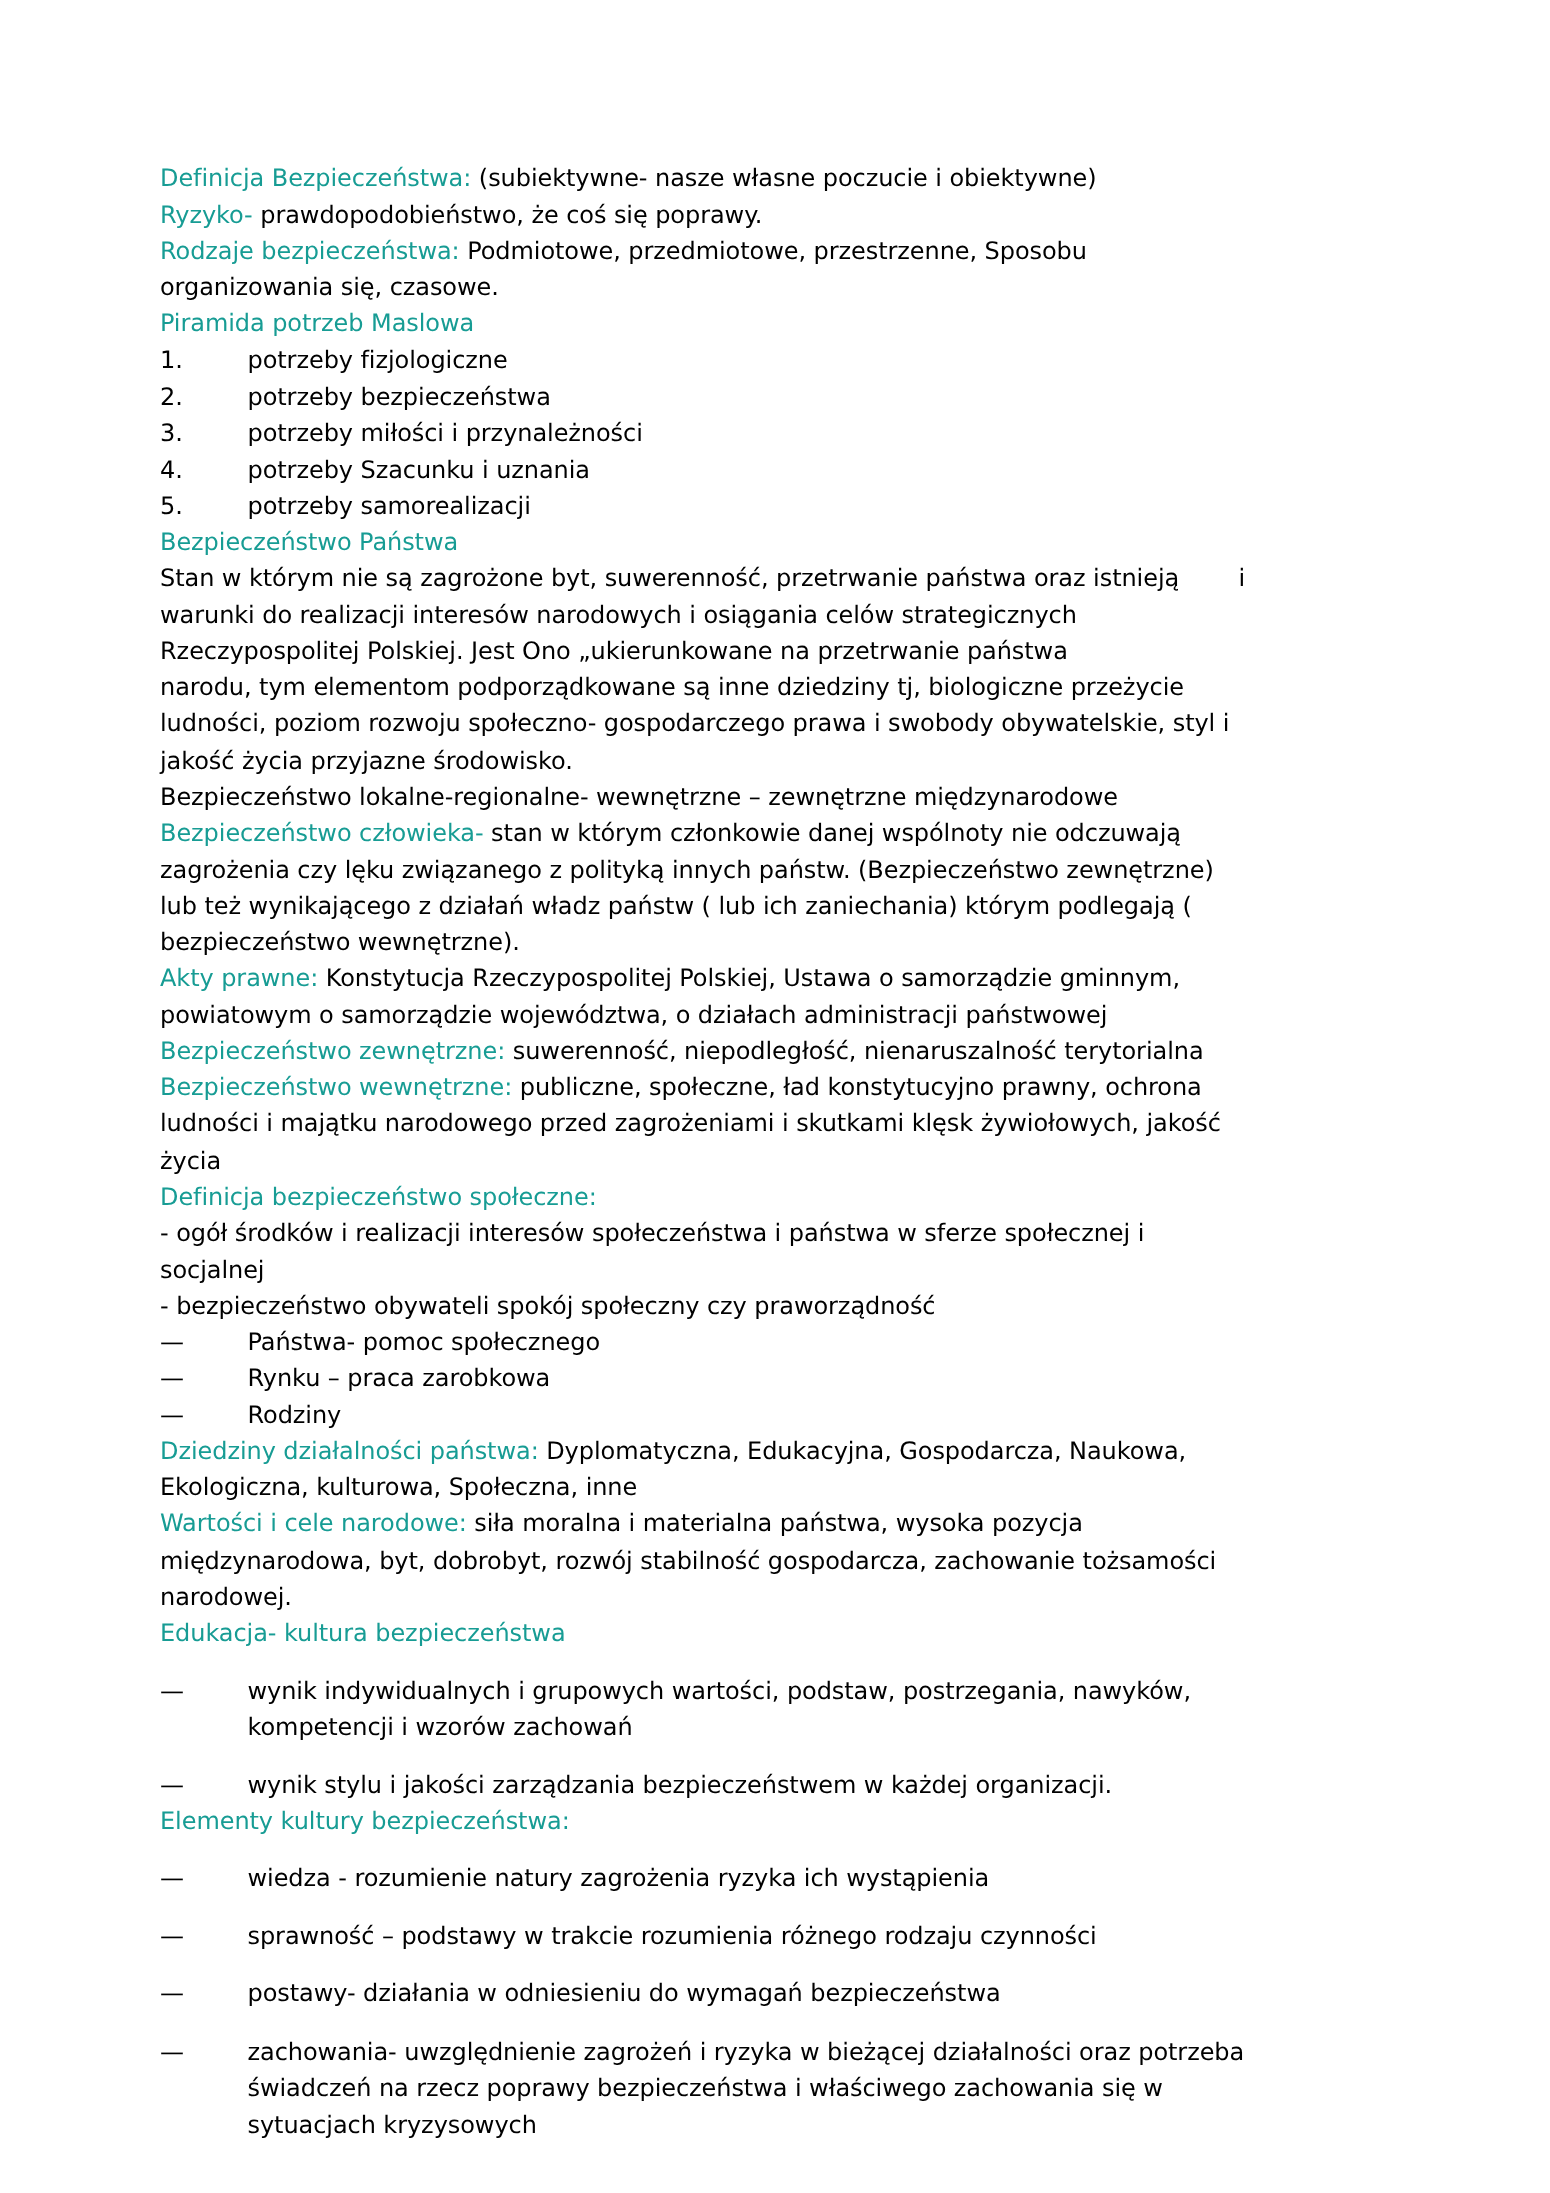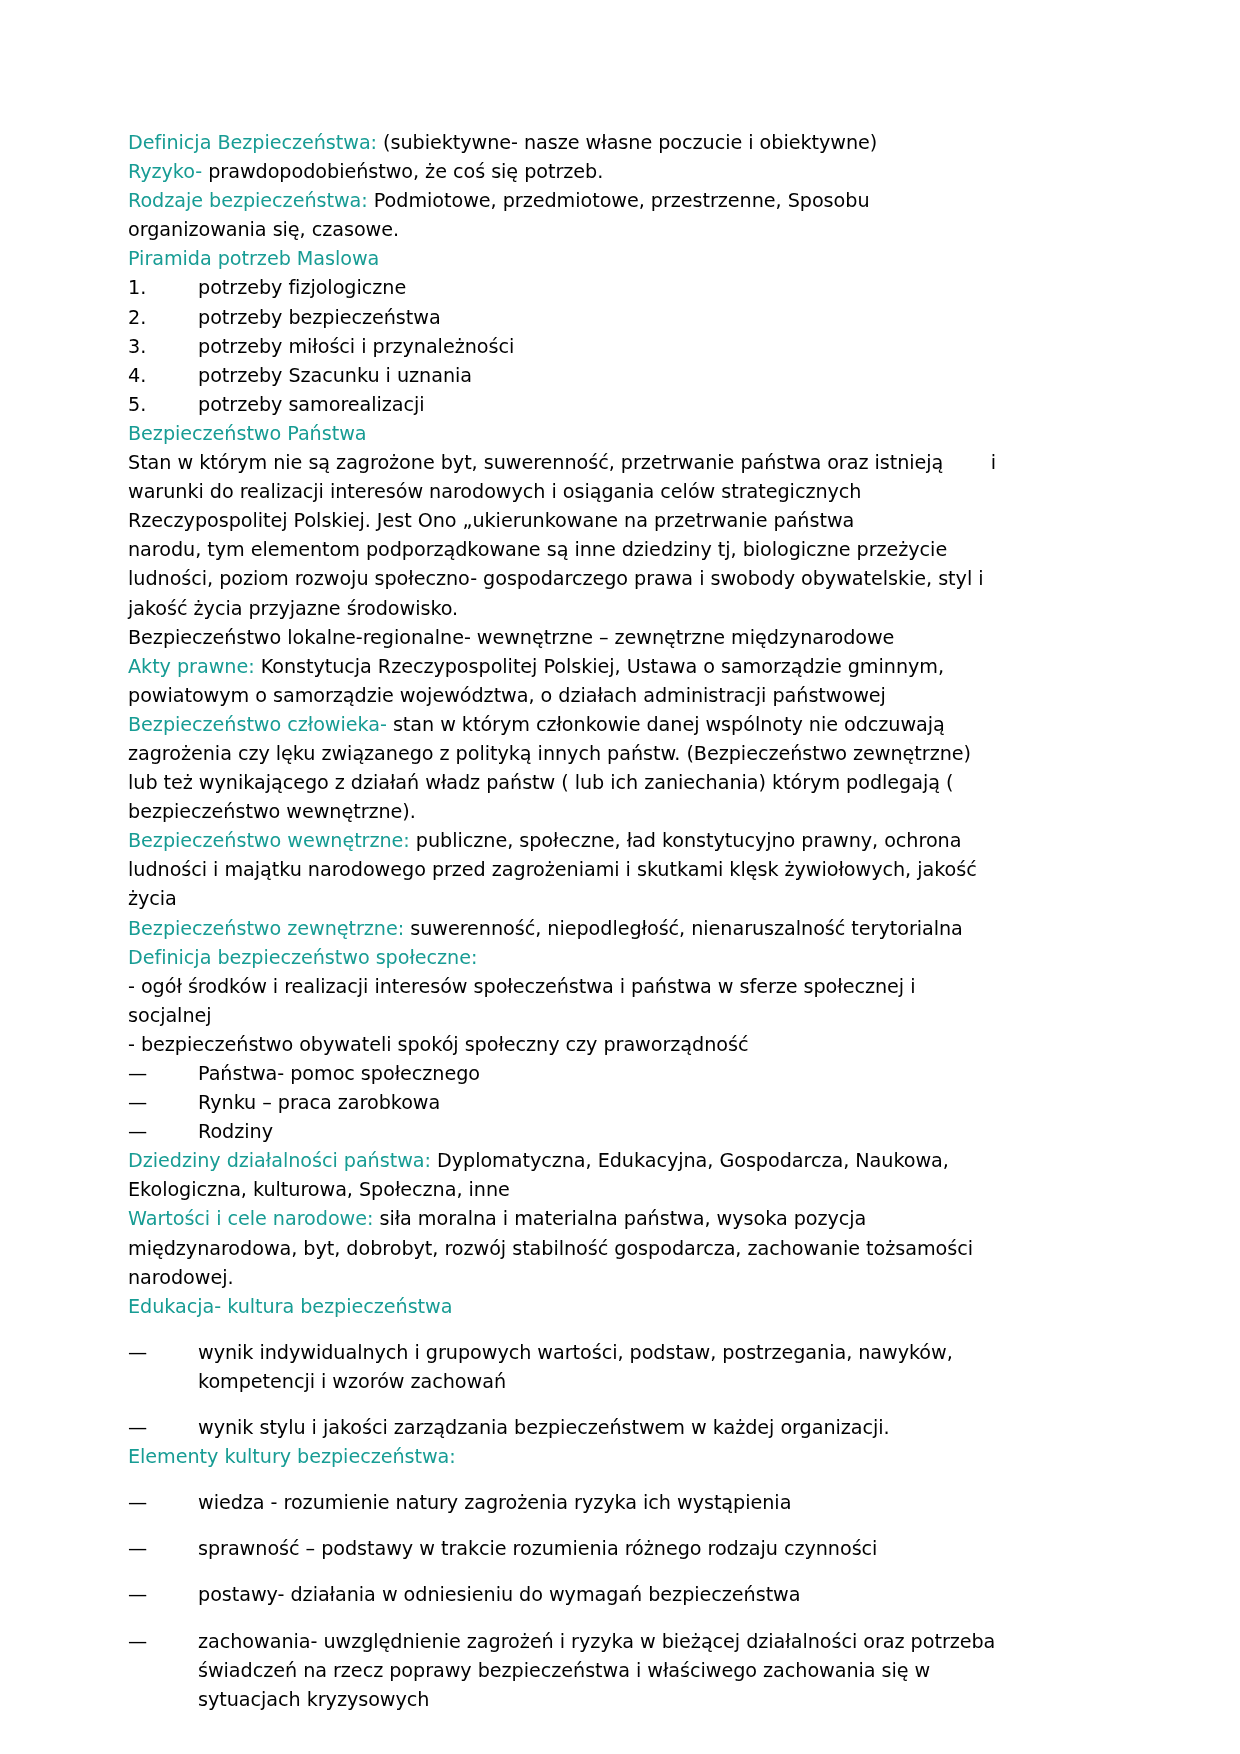--- a/index.html
+++ b/index.html
@@ -72,21 +72,21 @@
   }
 </style>
 </head>
 <body>
 
 <div class="page">
   <div class="doc">
 
     <div class="line"><span class="hd">Definicja Bezpieczeństwa:</span><span class="bd"> (subiektywne- nasze własne poczucie i obiektywne)</span></div>
 
-    <div class="line"><span class="hd">Ryzyko-</span><span class="bd"> prawdopodobieństwo, że coś się potrzeb.</span></div>
+    <div class="line"><span class="hd">Ryzyko-</span><span class="bd"> prawdopodobieństwo, że coś się poprawy.</span></div>
 
     <div class="line"><span class="hd">Rodzaje bezpieczeństwa:</span><span class="bd"> Podmiotowe, przedmiotowe, przestrzenne, Sposobu organizowania się, czasowe.</span></div>
 
     <div class="line"><span class="hd">Piramida potrzeb Maslowa</span></div>
 
     <div class="numrow">
       <span class="num">1.</span>
       <span class="txt bd">potrzeby fizjologiczne</span>
     </div>
     <div class="numrow">
@@ -107,27 +107,27 @@
     </div>
 
     <div class="line"><span class="hd">Bezpieczeństwo Państwa</span></div>
 
     <div class="line bd"><span class="rightfloat">i</span><span>Stan w którym nie są zagrożone byt, suwerenność, przetrwanie państwa oraz istnieją warunki do realizacji interesów narodowych i osiągania celów strategicznych Rzeczypospolitej Polskiej. Jest Ono „ukierunkowane na przetrwanie państwa</span></div>
 
     <div class="line bd">narodu, tym elementom podporządkowane są inne dziedziny tj, biologiczne przeżycie ludności, poziom rozwoju społeczno- gospodarczego prawa i swobody obywatelskie, styl i jakość życia przyjazne środowisko.</div>
 
     <div class="line bd">Bezpieczeństwo lokalne-regionalne- wewnętrzne – zewnętrzne międzynarodowe</div>
 
+    <div class="line"><span class="hd">Bezpieczeństwo człowieka-</span><span class="bd"> stan w którym członkowie danej wspólnoty nie odczuwają zagrożenia czy lęku związanego z polityką innych państw. (Bezpieczeństwo zewnętrzne) lub też wynikającego z działań władz państw ( lub ich zaniechania) którym podlegają ( bezpieczeństwo wewnętrzne).</span></div>
+
     <div class="line"><span class="hd">Akty prawne:</span><span class="bd"> Konstytucja Rzeczypospolitej Polskiej, Ustawa o samorządzie gminnym, powiatowym o samorządzie województwa, o działach administracji państwowej</span></div>
 
-    <div class="line"><span class="hd">Bezpieczeństwo człowieka-</span><span class="bd"> stan w którym członkowie danej wspólnoty nie odczuwają zagrożenia czy lęku związanego z polityką innych państw. (Bezpieczeństwo zewnętrzne) lub też wynikającego z działań władz państw ( lub ich zaniechania) którym podlegają ( bezpieczeństwo wewnętrzne).</span></div>
+    <div class="line"><span class="hd">Bezpieczeństwo zewnętrzne:</span><span class="bd"> suwerenność, niepodległość, nienaruszalność terytorialna</span></div>
 
     <div class="line"><span class="hd">Bezpieczeństwo wewnętrzne:</span><span class="bd"> publiczne, społeczne, ład konstytucyjno prawny, ochrona ludności i majątku narodowego przed zagrożeniami i skutkami klęsk żywiołowych, jakość życia</span></div>
-
-    <div class="line"><span class="hd">Bezpieczeństwo zewnętrzne:</span><span class="bd"> suwerenność, niepodległość, nienaruszalność terytorialna</span></div>
 
     <div class="line"><span class="hd">Definicja bezpieczeństwo społeczne:</span></div>
 
     <div class="line bd">- ogół środków i realizacji interesów społeczeństwa i państwa w sferze społecznej i socjalnej</div>
     <div class="line bd">- bezpieczeństwo obywateli spokój społeczny czy praworządność</div>
 
 
     <div class="dashrow">
       <span class="bul">—</span>
       <span class="txt bd">Państwa- pomoc społecznego</span>

